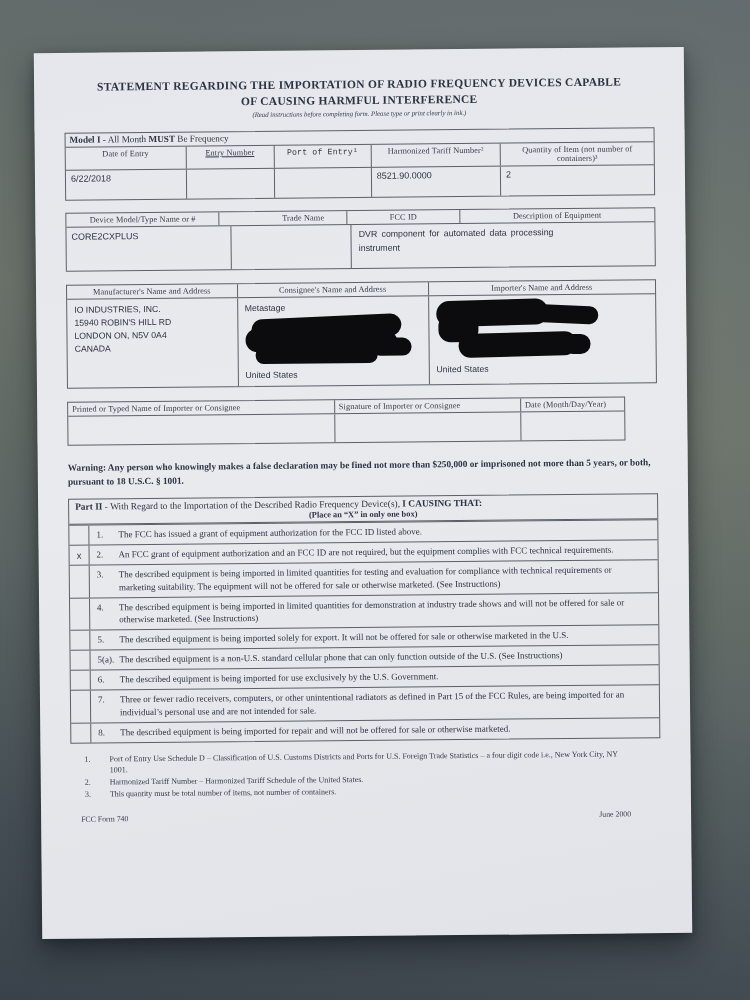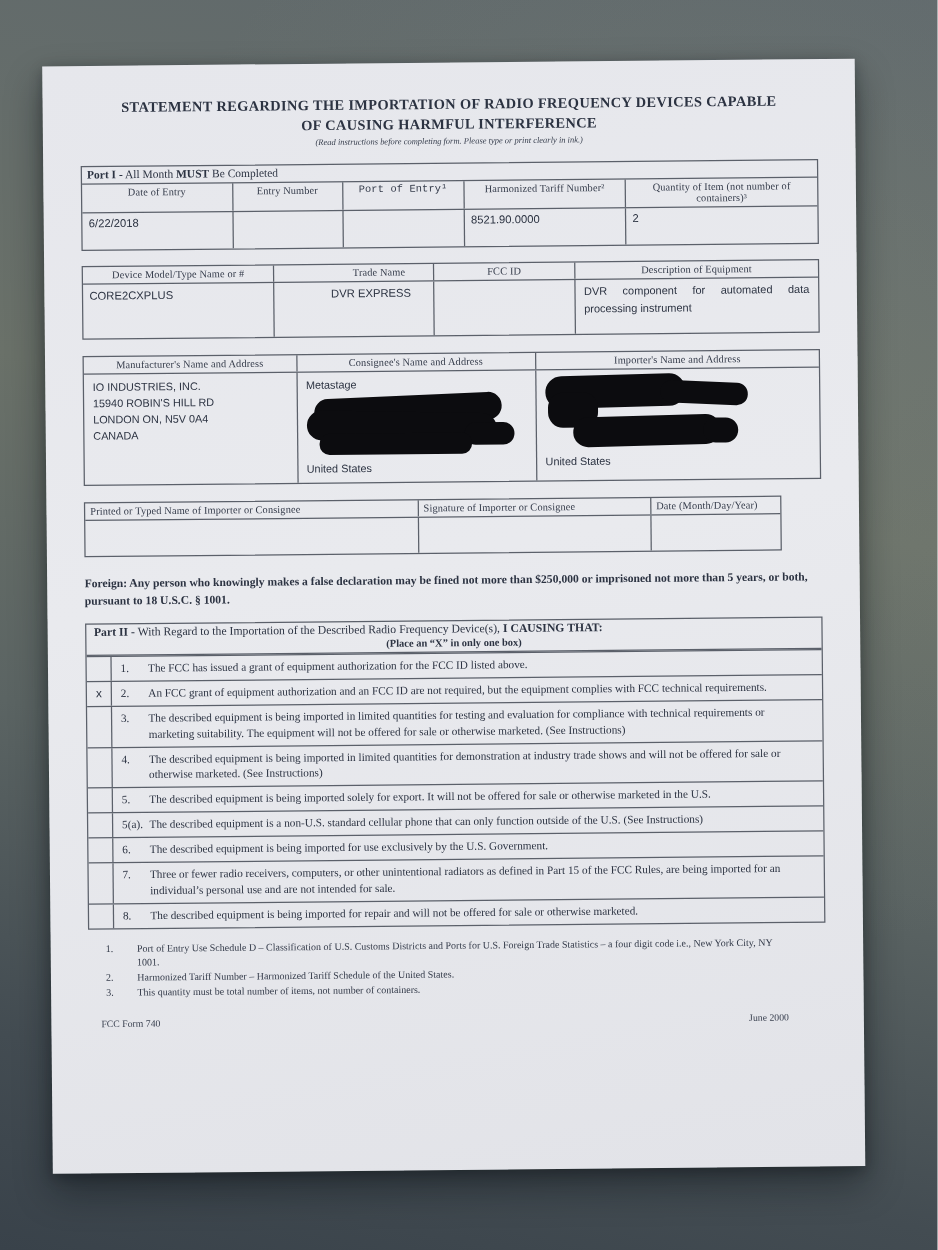--- a/index.html
+++ b/index.html
@@ -33,21 +33,21 @@
   .trow > div:last-child{ border-right:none; }
   .hdr > div{
     font-size:8.3px; text-align:center; padding:2px 2px 2px;
     letter-spacing:0.1px; color:#343b4a;
   }
   .sans{ font-family:"Liberation Sans", sans-serif; }
 
   
   .part1{ margin-top:13px; }
   .part-bar{ border-bottom:1px solid #5b606a; font-size:9.2px; padding:1px 4px 2px; }
-  .e1{ width:20.5%; } .e2{ width:15%; } .e3{ width:16.5%;font-family:Liberation Mono, monospace; } .e4{ width:22%; } .e5{ width:26%; }
+  .e1{ width:20.5%; } .e2{ width:15%;text-decoration:underline; } .e3{ width:16.5%;font-family:Liberation Mono, monospace; } .e4{ width:22%; } .e5{ width:26%; }
   .entry-vals{ border-top:1px solid #5b606a; }
   .entry-vals > div{ height:29px; font-size:9px; padding:3px 5px; }
 
   
   .device{ margin-top:12px; }
   .d1{ width:28%; } .d2{ width:16%;margin-left:40px; } .d3{ width:20.5%; } .d4{ width:35.5%; }
   .device-vals{ border-top:1px solid #5b606a; }
   .device-vals > div{ min-height:43px; font-size:9px; padding:4px 5px; }
   .desc-cell{ text-align:justify; line-height:1.55; padding:3px 7px !important; font-size:8.8px !important; }
 
@@ -109,24 +109,24 @@
 <body>
 
 <div class="scene">
   <div class="paper">
     <div class="content">
 
       <div class="title">STATEMENT REGARDING THE IMPORTATION OF RADIO FREQUENCY DEVICES CAPABLE OF CAUSING HARMFUL INTERFERENCE</div>
       <div class="subtitle">(Read instructions before completing form.  Please type or print clearly in ink.)</div>
 
       <section class="tbl part1">
-        <div class="part-bar"><b>Port I</b>
+        <div class="part-bar"><b>Model I</b>
           <span>- All Month</span>
           <b>MUST</b>
-          <span>Be Completed</span></div>
+          <span>Be Frequency</span></div>
         <div class="trow hdr">
           <div class="e1">Date of Entry</div>
           <div class="e2">Entry Number</div>
           <div class="e3">Port of Entry¹</div>
           <div class="e4">Harmonized Tariff Number²</div>
           <div class="e5">Quantity of Item (not number of containers)³</div>
         </div>
         <div class="trow entry-vals sans">
           <div class="e1">6/22/2018</div>
           <div class="e2"></div>
@@ -138,21 +138,20 @@
 
       <section class="tbl device">
         <div class="trow hdr">
           <div class="d1">Device Model/Type Name or #</div>
           <div class="d2">Trade Name</div>
           <div class="d3">FCC ID</div>
           <div class="d4">Description of Equipment</div>
         </div>
         <div class="trow device-vals sans">
           <div class="d1">CORE2CXPLUS</div>
-          <div class="d2">DVR EXPRESS</div>
           <div class="d3"></div>
           <div class="d4 desc-cell">DVR component for automated data processing instrument</div>
         </div>
       </section>
 
       <section class="tbl addr">
         <div class="trow hdr">
           <div class="a1">Manufacturer's Name and Address</div>
           <div class="a2">Consignee's Name and Address</div>
           <div class="a3">Importer's Name and Address</div>
@@ -193,21 +192,21 @@
           <div class="s2">Signature of Importer or Consignee</div>
           <div class="s3">Date (Month/Day/Year)</div>
         </div>
         <div class="trow sig-empty">
           <div class="s1"></div>
           <div class="s2"></div>
           <div class="s3"></div>
         </div>
       </section>
 
-      <p class="warning"><b>Foreign:</b>
+      <p class="warning"><b>Warning:</b>
         <span>Any person who knowingly makes a false declaration may be fined not more than $250,000 or imprisoned not more than 5 years, or both, pursuant to 18 U.S.C. § 1001.</span></p>
 
       <section class="tbl part2">
         <div class="p2head">
           <div class="p2line1"><b>Part II</b>
             <span>- With Regard to the Importation of the Described Radio Frequency Device(s),</span>
             <b>I CAUSING THAT:</b></div>
           <div class="p2line2">(Place an “X” in only one box)</div>
         </div>
 

